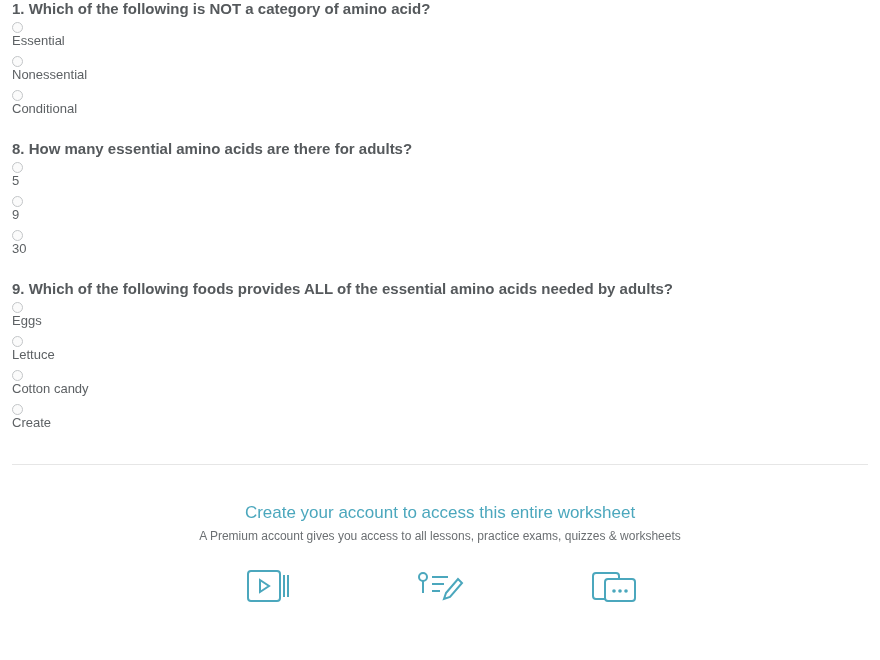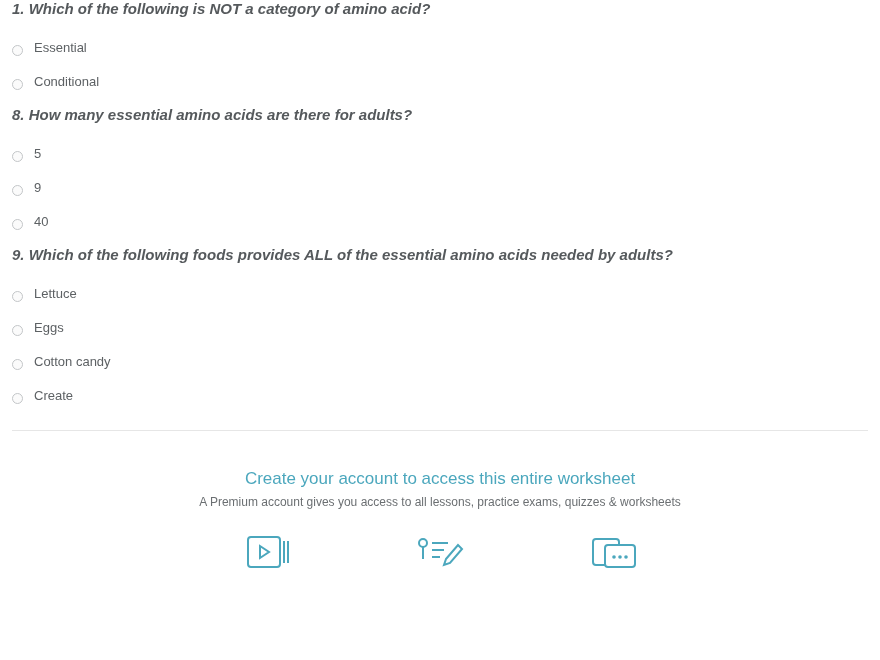--- a/index.html
+++ b/index.html
@@ -21,32 +21,32 @@
   }
   .question {
     margin: 0;
   }
   .question-text {
     font-size: 15px;
     font-weight: bold;
     color: #55595c;
     line-height: 18px;
     margin: 0 0 4px 0;
-    font-style: italic;
   }
   .q1 .question-text { padding-top: 0; }
   .options {
     list-style: none;
     margin: 0;
     padding: 0;
   }
   .option {
     display: flex;
-    align-items: flex-end;
+    align-items: flex-start;
     height: 34px;
+    flex-direction: column;
   }
   .radio {
     width: 11px;
     height: 11px;
     border-radius: 50%;
     border: 1px solid #c3c6c8;
     background: #fbfbfb;
     box-sizing: border-box;
     margin-right: 11px;
     flex: none;
@@ -99,57 +99,61 @@
 
   <div class="question q1">
     <p class="question-text">1. Which of the following is NOT a category of amino acid?</p>
     <ul class="options">
       <li class="option">
         <span class="radio"></span>
         <span class="option-label">Essential</span>
       </li>
       <li class="option">
         <span class="radio"></span>
+        <span class="option-label">Nonessential</span>
+      </li>
+      <li class="option">
+        <span class="radio"></span>
         <span class="option-label">Conditional</span>
       </li>
     </ul>
   </div>
 
   <div class="spacer-q"></div>
 
   <div class="question q2">
     <p class="question-text">8. How many essential amino acids are there for adults?</p>
     <ul class="options">
       <li class="option">
         <span class="radio"></span>
         <span class="option-label">5</span>
       </li>
       <li class="option">
         <span class="radio"></span>
         <span class="option-label">9</span>
       </li>
       <li class="option">
         <span class="radio"></span>
-        <span class="option-label">40</span>
+        <span class="option-label">30</span>
       </li>
     </ul>
   </div>
 
   <div class="spacer-q"></div>
 
   <div class="question q3">
     <p class="question-text">9. Which of the following foods provides ALL of the essential amino acids needed by adults?</p>
     <ul class="options">
       <li class="option">
         <span class="radio"></span>
+        <span class="option-label">Eggs</span>
+      </li>
+      <li class="option">
+        <span class="radio"></span>
         <span class="option-label">Lettuce</span>
-      </li>
-      <li class="option">
-        <span class="radio"></span>
-        <span class="option-label">Eggs</span>
       </li>
       <li class="option">
         <span class="radio"></span>
         <span class="option-label">Cotton candy</span>
       </li>
       <li class="option">
         <span class="radio"></span>
         <span class="option-label">Create</span>
       </li>
     </ul>

